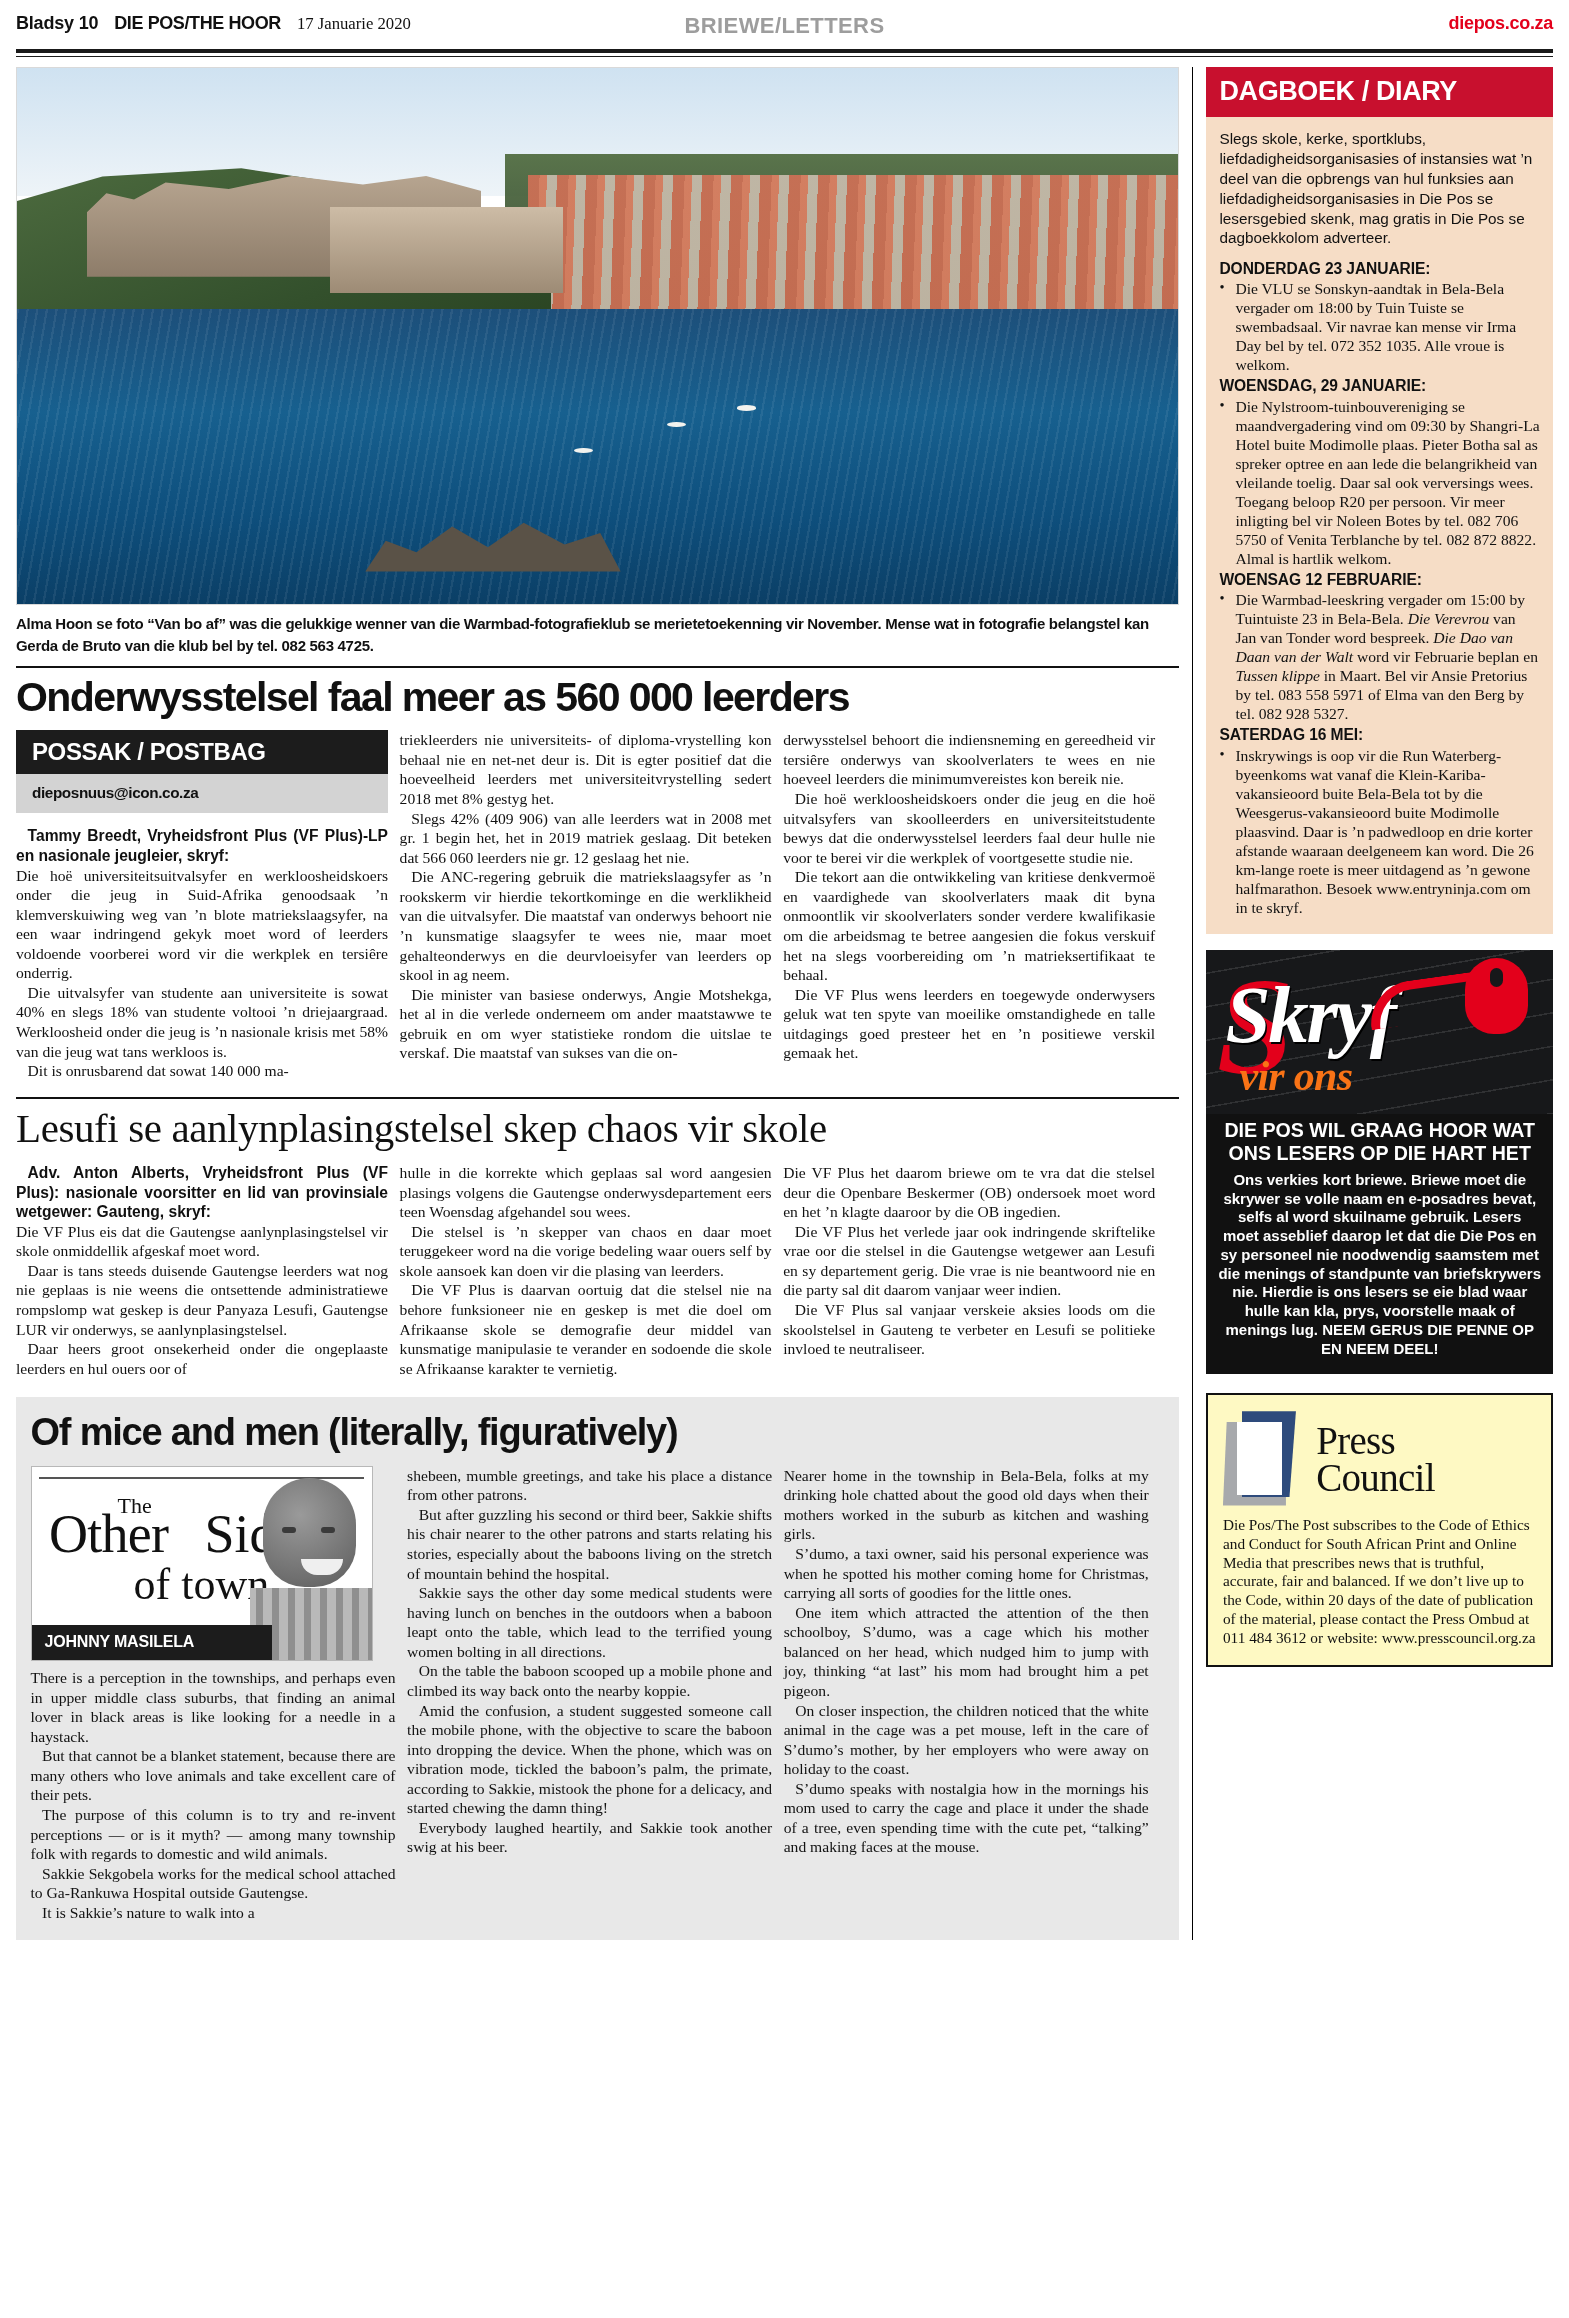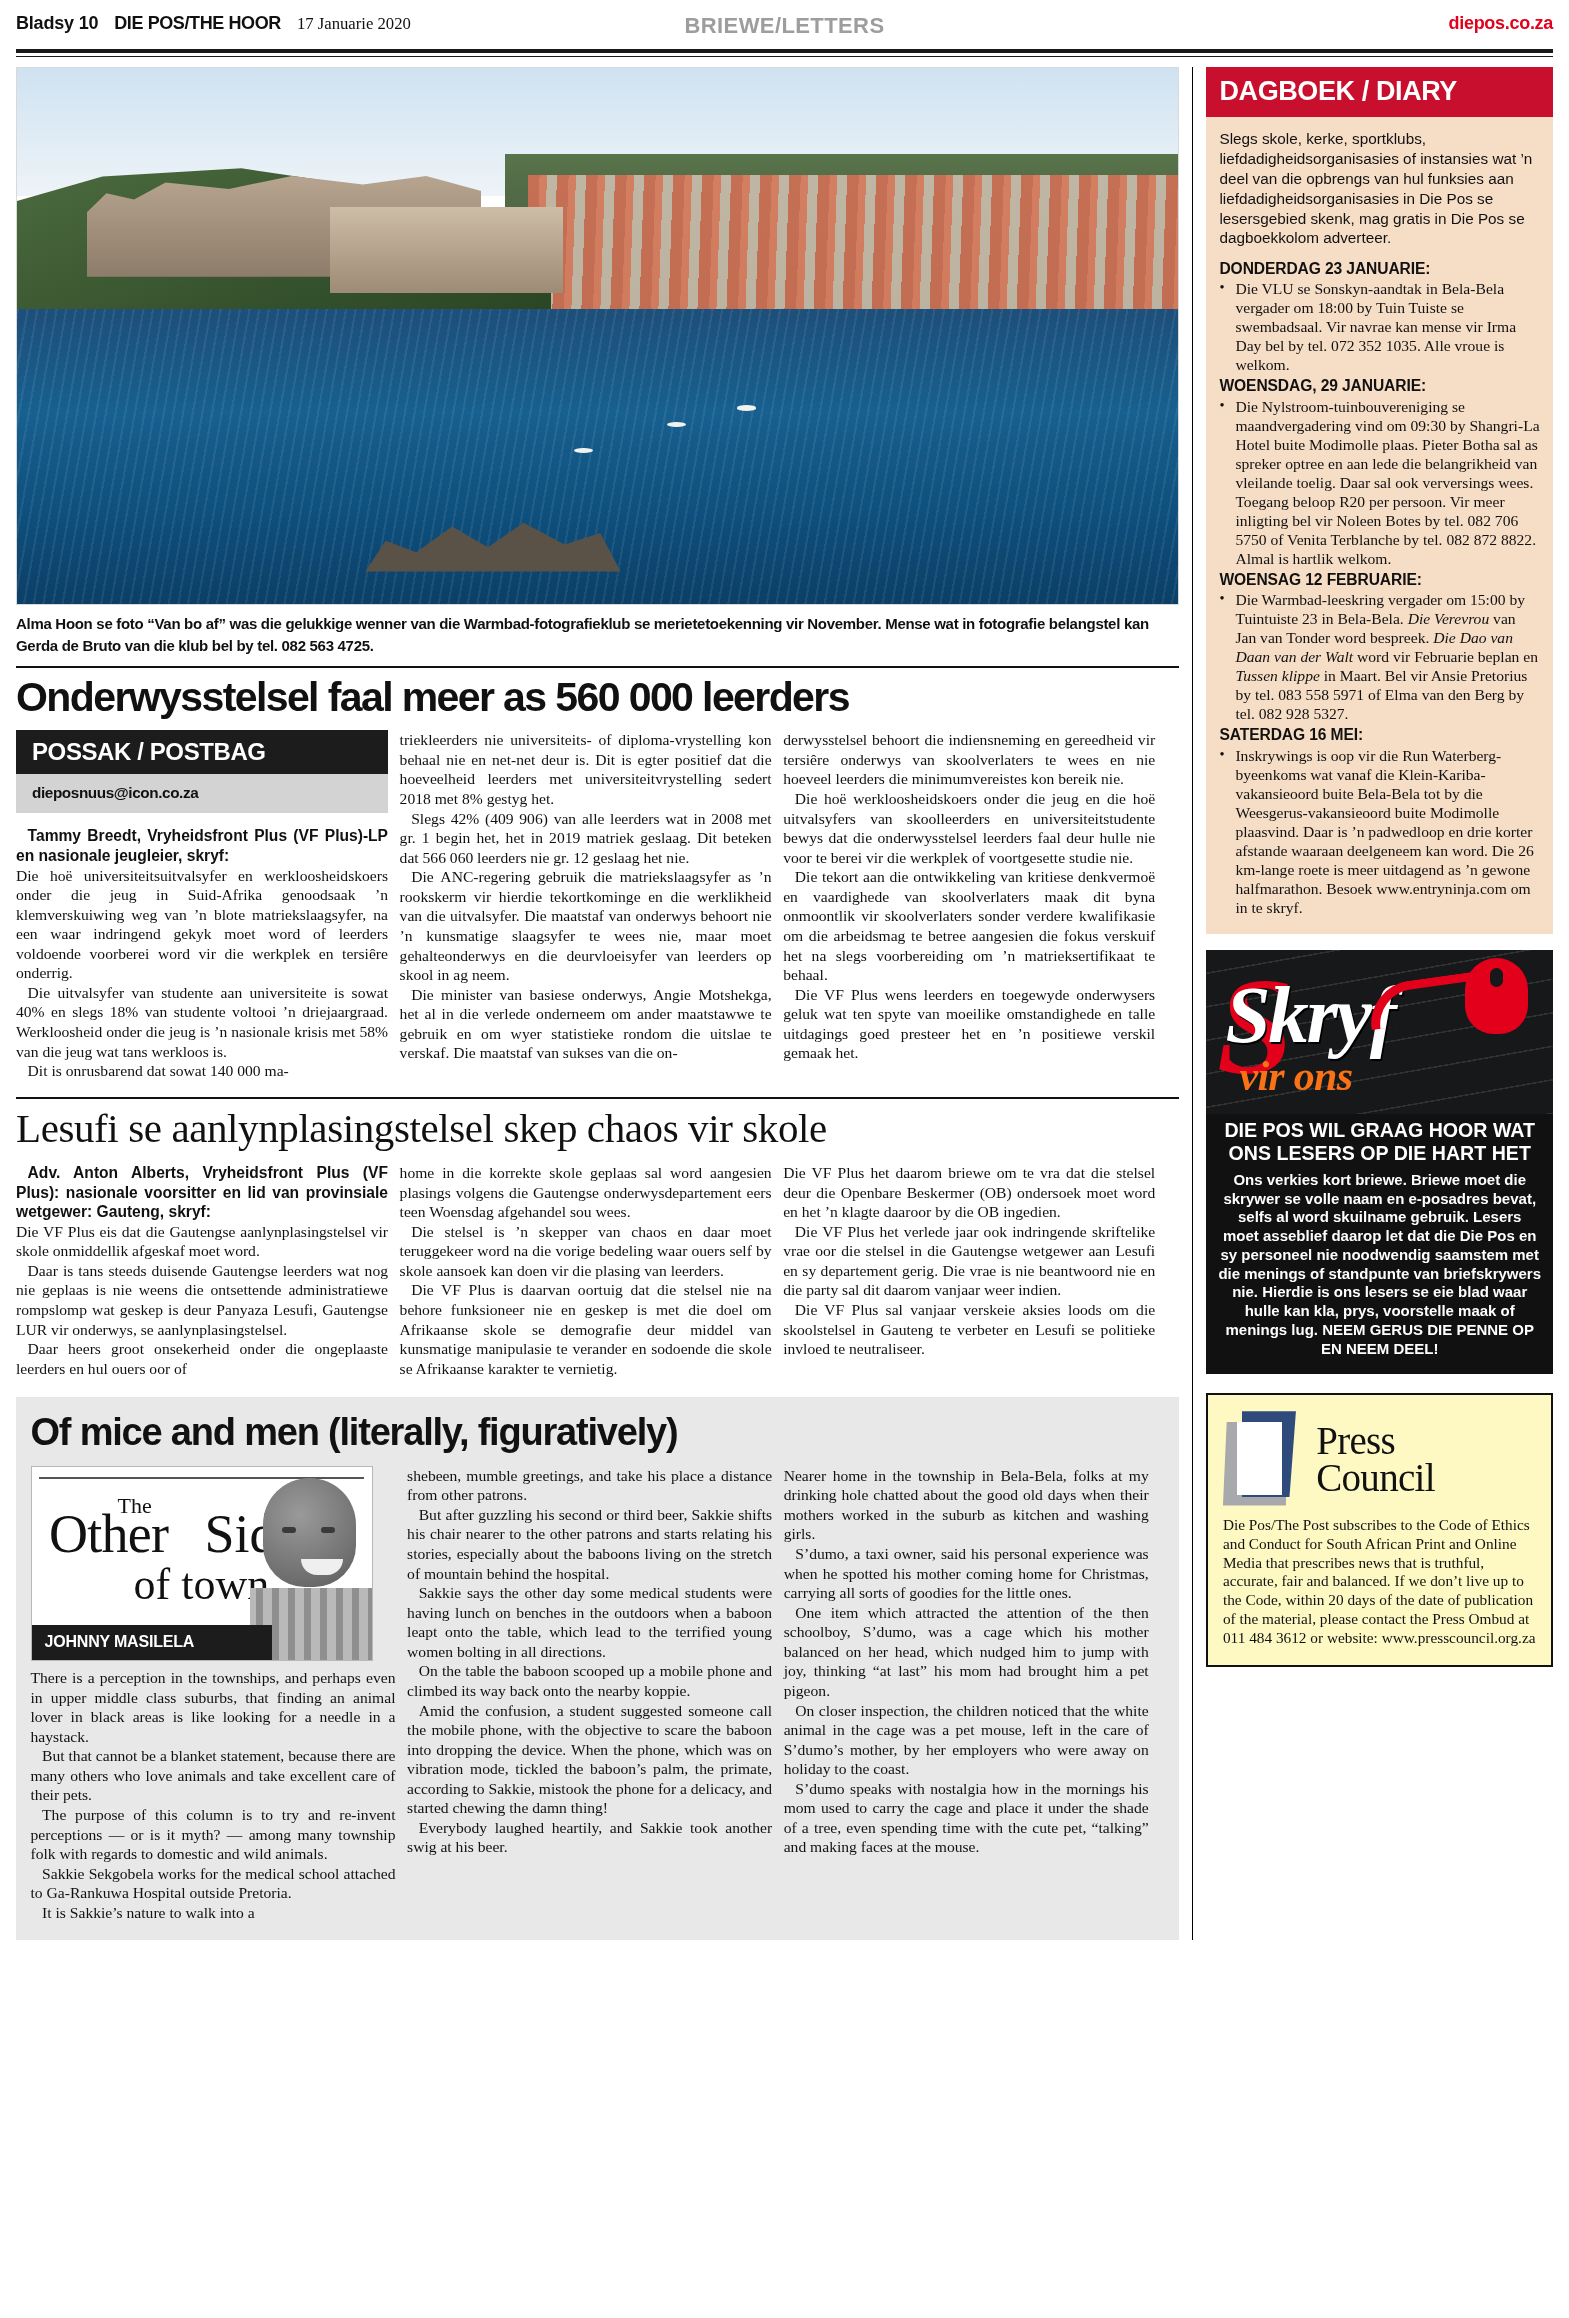--- a/index.html
+++ b/index.html
@@ -277,21 +277,21 @@
       <h1 class="headline-serif">Lesufi se aanlynplasingstelsel skep chaos vir skole</h1>
 
       <div class="cols">
         <div class="col">
           <p class="byline">Adv. Anton Alberts, Vryheidsfront Plus (VF Plus): nasionale voorsitter en lid van provinsiale wetgewer: Gauteng, skryf:</p>
           <p class="first">Die VF Plus eis dat die Gautengse aanlynplasingstelsel vir skole onmiddellik afgeskaf moet word.</p>
           <p>Daar is tans steeds duisende Gautengse leerders wat nog nie geplaas is nie weens die ontsettende administratiewe rompslomp wat geskep is deur Panyaza Lesufi, Gautengse LUR vir onderwys, se aanlynplasingstelsel.</p>
           <p>Daar heers groot onsekerheid onder die ongeplaaste leerders en hul ouers oor of</p>
         </div>
         <div class="col">
-          <p class="first">home in die korrekte skole geplaas sal word aangesien plasings volgens die Gautengse onderwysdepartement eers teen Woensdag afgehandel sou wees.</p>
+          <p class="first">hulle in die korrekte which geplaas sal word aangesien plasings volgens die Gautengse onderwysdepartement eers teen Woensdag afgehandel sou wees.</p>
           <p>Die stelsel is ’n skepper van chaos en daar moet teruggekeer word na die vorige bedeling waar ouers self by skole aansoek kan doen vir die plasing van leerders.</p>
           <p>Die VF Plus is daarvan oortuig dat die stelsel nie na behore funksioneer nie en geskep is met die doel om Afrikaanse skole se demografie deur middel van kunsmatige manipulasie te verander en sodoende die skole se Afrikaanse karakter te vernietig.</p>
         </div>
         <div class="col">
           <p class="first">Die VF Plus het daarom briewe om te vra dat die stelsel deur die Openbare Beskermer (OB) ondersoek moet word en het ’n klagte daaroor by die OB ingedien.</p>
           <p>Die VF Plus het verlede jaar ook indringende skriftelike vrae oor die stelsel in die Gautengse wetgewer aan Lesufi en sy departement gerig. Die vrae is nie beantwoord nie en die party sal dit daarom vanjaar weer indien.</p>
           <p>Die VF Plus sal vanjaar verskeie aksies loods om die skoolstelsel in Gauteng te verbeter en Lesufi se politieke invloed te neutraliseer.</p>
         </div>
       </div>
 
@@ -312,21 +312,21 @@
                   <div class="ch-smile"></div>
                 </div>
                 <div class="ch-shirt"></div>
               </div>
               <div class="ch-namebar"></div>
               <div class="ch-name">JOHNNY MASILELA</div>
             </div>
             <p class="first">There is a perception in the townships, and perhaps even in upper middle class suburbs, that finding an animal lover in black areas is like looking for a needle in a haystack.</p>
             <p>But that cannot be a blanket statement, because there are many others who love animals and take excellent care of their pets.</p>
             <p>The purpose of this column is to try and re-invent perceptions — or is it myth? — among many township folk with regards to domestic and wild animals.</p>
-            <p>Sakkie Sekgobela works for the medical school attached to Ga-Rankuwa Hospital outside Pretoria.</p>
+            <p>Sakkie Sekgobela works for the medical school attached to Ga-Rankuwa Hospital outside Gautengse.</p>
             <p>It is Sakkie’s nature to walk into a</p>
           </div>
           <div class="mice-col">
             <p class="first">shebeen, mumble greetings, and take his place a distance from other patrons.</p>
             <p>But after guzzling his second or third beer, Sakkie shifts his chair nearer to the other patrons and starts relating his stories, especially about the baboons living on the stretch of mountain behind the hospital.</p>
             <p>Sakkie says the other day some medical students were having lunch on benches in the outdoors when a baboon leapt onto the table, which lead to the terrified young women bolting in all directions.</p>
             <p>On the table the baboon scooped up a mobile phone and climbed its way back onto the nearby koppie.</p>
             <p>Amid the confusion, a student suggested someone call the mobile phone, with the objective to scare the baboon into dropping the device. When the phone, which was on vibration mode, tickled the baboon’s palm, the primate, according to Sakkie, mistook the phone for a delicacy, and started chewing the damn thing!</p>
             <p>Everybody laughed heartily, and Sakkie took another swig at his beer.</p>
           </div>

